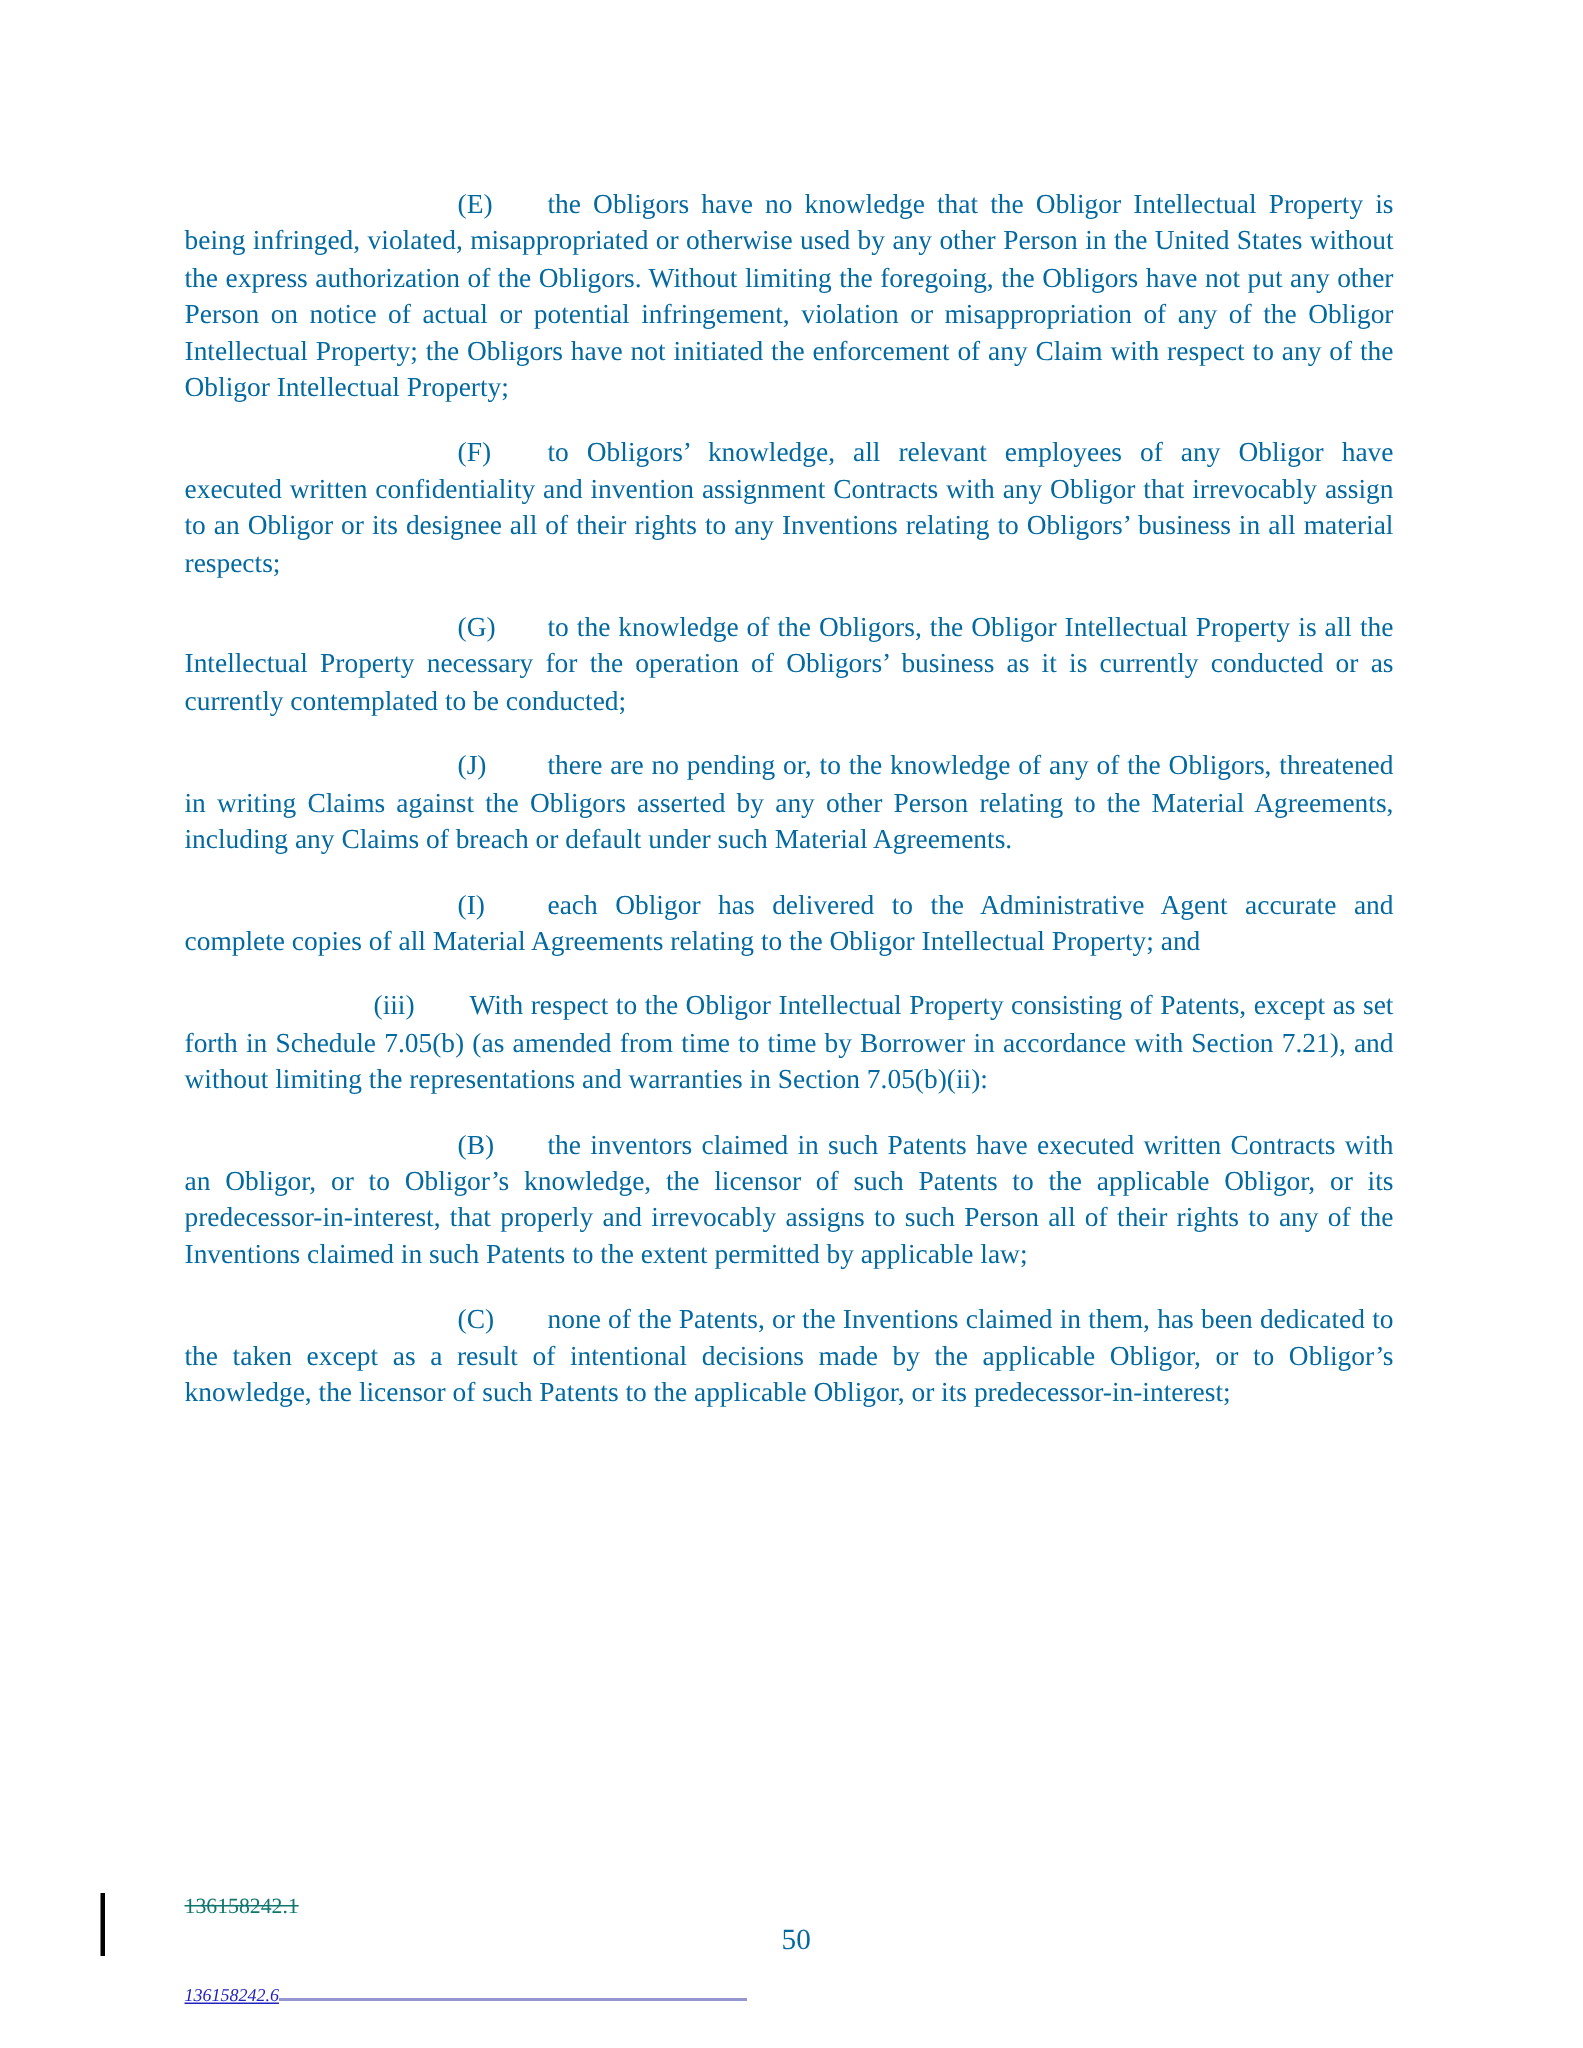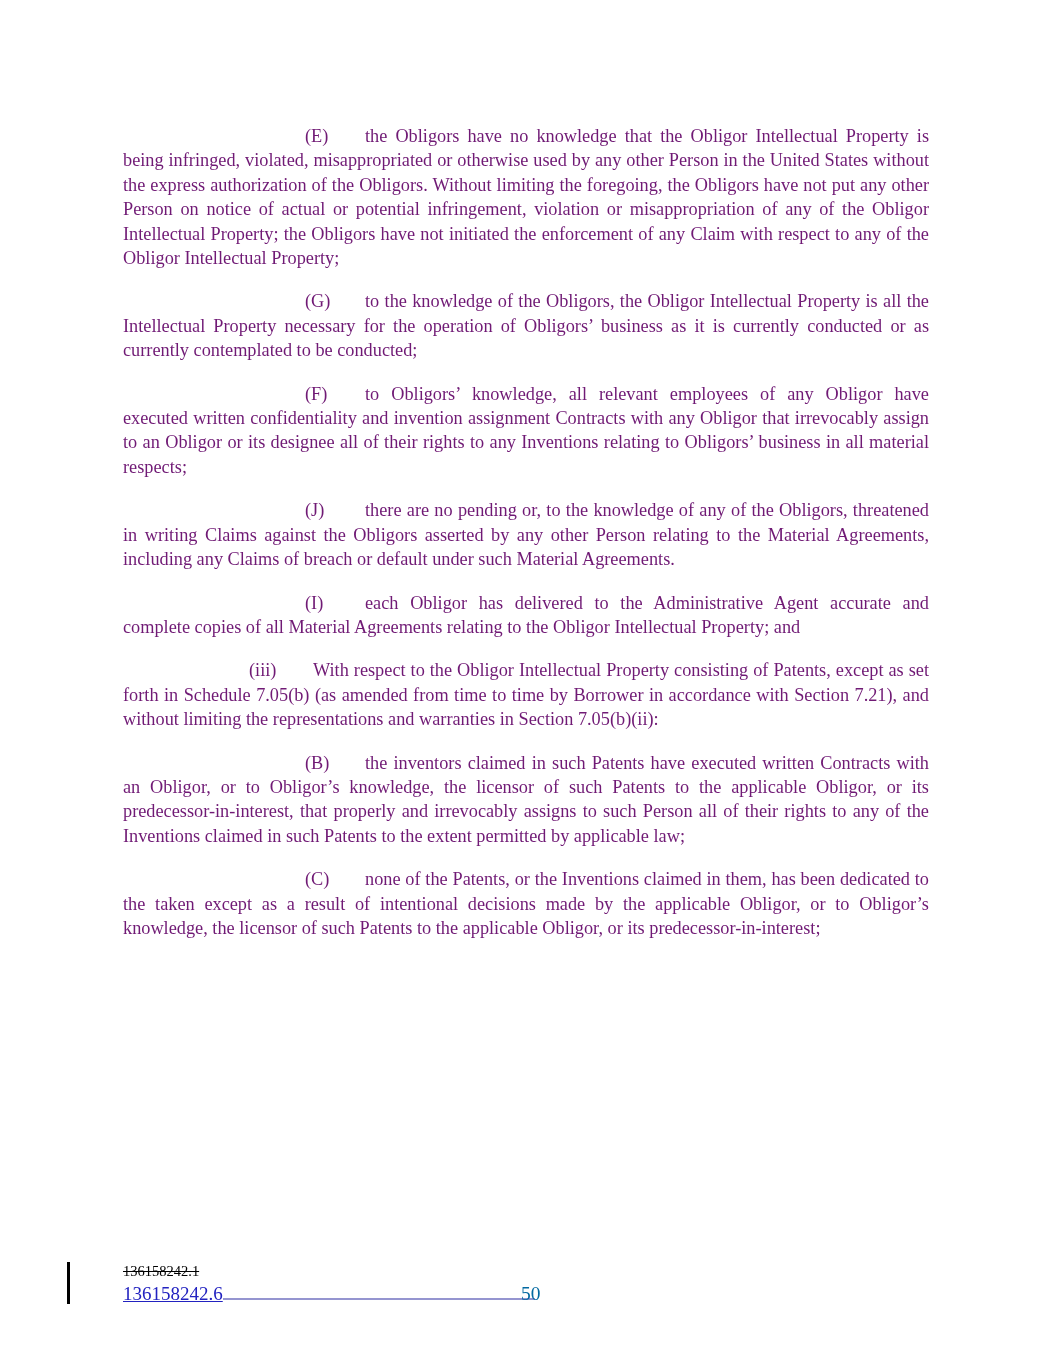--- a/index.html
+++ b/index.html
@@ -20,21 +20,21 @@
     position: absolute;
     left: 123px;
     top: 124px;
     width: 806px;
   }
   p.para {
     margin: 0 0 19px 0;
     font-size: 18.3px;
     line-height: 24.4px;
     text-align: justify;
-    color: #701a75;
+    color: #0369a1;
   }
   p.para.sub { text-indent: 182px; }
   p.para.mid { text-indent: 126px; }
   p.para .label {
     display: inline-block;
     text-indent: 0;
   }
   p.para.sub .label { width: 60px; }
   p.para.mid .label { width: 64px; }
   p.para .bold { font-weight: normal; }
@@ -46,31 +46,32 @@
     width: 3px;
     height: 42px;
     background: #000000;
   }
   .footer-old {
     position: absolute;
     left: 123px;
     top: 1261px;
     font-size: 14.5px;
     line-height: 21px;
-    color: #000000;
+    color: #0f766e;
     text-decoration: line-through;
     white-space: nowrap;
   }
   .footer-new-row {
     position: absolute;
     left: 123px;
-    top: 1283px;
-    font-size: 19px;
+    top: 1318px;
+    font-size: 12px;
     line-height: 21px;
     white-space: nowrap;
+    font-style: italic;
   }
   .footer-new {
     color: #2222c0;
     text-decoration: underline;
   }
   .footer-rule {
     display: inline-block;
     width: 312px;
     height: 14px;
     border-bottom: 2px solid #9595d0;
@@ -85,22 +86,22 @@
     color: #0369a1;
   }
 </style>
 </head>
 <body>
 
 <div class="page">
 
   <main class="doc-body">
       <p class="para sub"><span class="label">(E)</span><span>the Obligors have no knowledge that the Obligor Intellectual Property is being infringed, violated, misappropriated or otherwise used by any other Person in the United States without the express authorization of the Obligors.  Without limiting the foregoing, the Obligors have not put any other Person on notice of actual or potential infringement, violation or misappropriation of any of the Obligor Intellectual Property; the Obligors have not initiated the enforcement of any Claim with respect to any of the Obligor Intellectual Property;</span></p>
+      <p class="para sub"><span class="label">(F)</span><span>to Obligors’ knowledge, all relevant employees of any Obligor have executed written confidentiality and invention assignment Contracts with any Obligor that irrevocably assign to an Obligor or its designee all of their rights to any Inventions relating to Obligors’ business in all material respects;</span></p>
       <p class="para sub"><span class="label">(G)</span><span>to the knowledge of the Obligors, the Obligor Intellectual Property is all the Intellectual Property necessary for the operation of Obligors’ business as it is currently conducted or as currently contemplated to be conducted;</span></p>
-      <p class="para sub"><span class="label">(F)</span><span>to Obligors’ knowledge, all relevant employees of any Obligor have executed written confidentiality and invention assignment Contracts with any Obligor that irrevocably assign to an Obligor or its designee all of their rights to any Inventions relating to Obligors’ business in all material respects;</span></p>
       <p class="para sub"><span class="label">(J)</span><span>there are no pending or, to the knowledge of any of the Obligors, threatened in writing Claims against the Obligors asserted by any other Person relating to the Material Agreements, including any Claims of breach or default under such Material Agreements.</span></p>
       <p class="para sub"><span class="label">(I)</span><span>each Obligor has delivered to the Administrative Agent accurate and complete copies of all Material Agreements relating to the Obligor Intellectual Property; and</span></p>
       <p class="para mid"><span class="label">(iii)</span><span>With respect to the Obligor Intellectual Property consisting of Patents, except as set forth in </span><span class="bold">Schedule 7.05(b)</span><span> (as amended from time to time by Borrower in accordance with </span><span class="bold">Section 7.21</span><span>), and without limiting the representations and warranties in </span><span class="bold">Section 7.05(b)(ii)</span><span>:</span></p>
       <p class="para sub"><span class="label">(B)</span><span>the inventors claimed in such Patents have executed written Contracts with an Obligor, or to Obligor’s knowledge, the licensor of such Patents to the applicable Obligor, or its predecessor-in-interest, that properly and irrevocably assigns to such Person all of their rights to any of the Inventions claimed in such Patents to the extent permitted by applicable law;</span></p>
       <p class="para sub"><span class="label">(C)</span><span>none of the Patents, or the Inventions claimed in them, has been dedicated to the taken except as a result of intentional decisions made by the applicable Obligor, or to Obligor’s knowledge, the licensor of such Patents to the applicable Obligor, or its predecessor-in-interest;</span></p>
     </main>
 
   <div class="change-bar"></div>
 
   <div class="footer-old">136158242.1</div>

